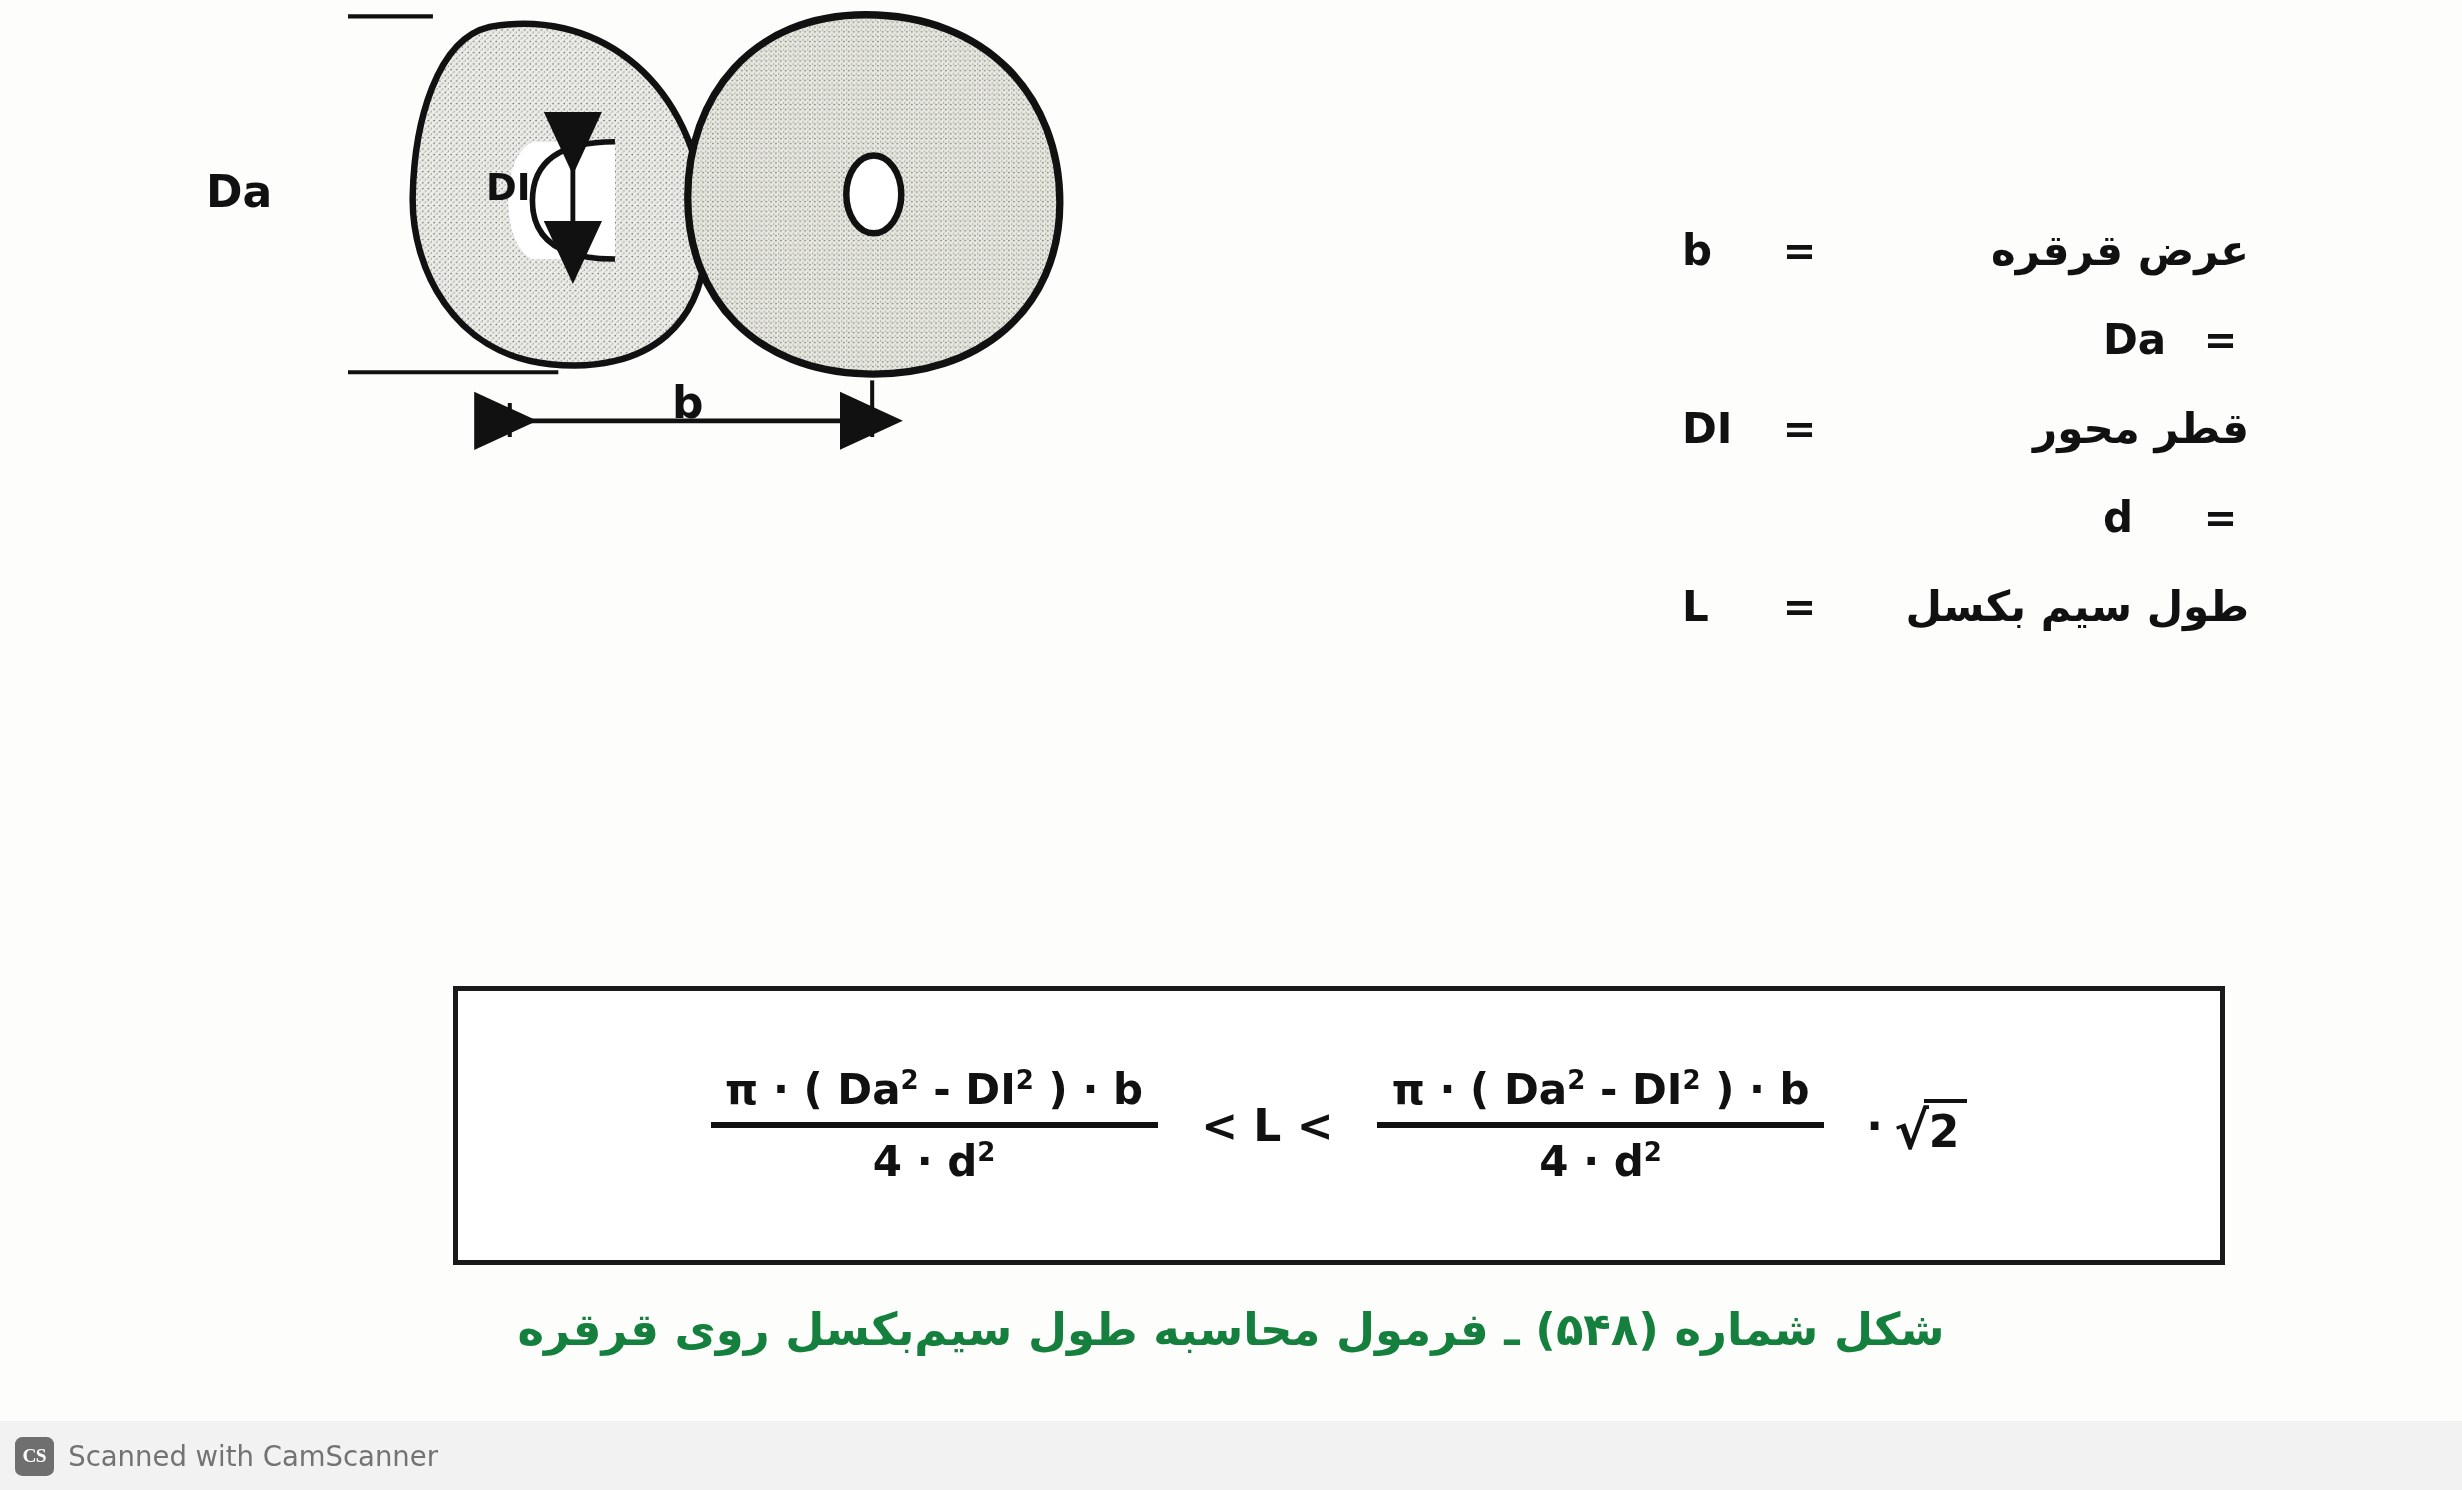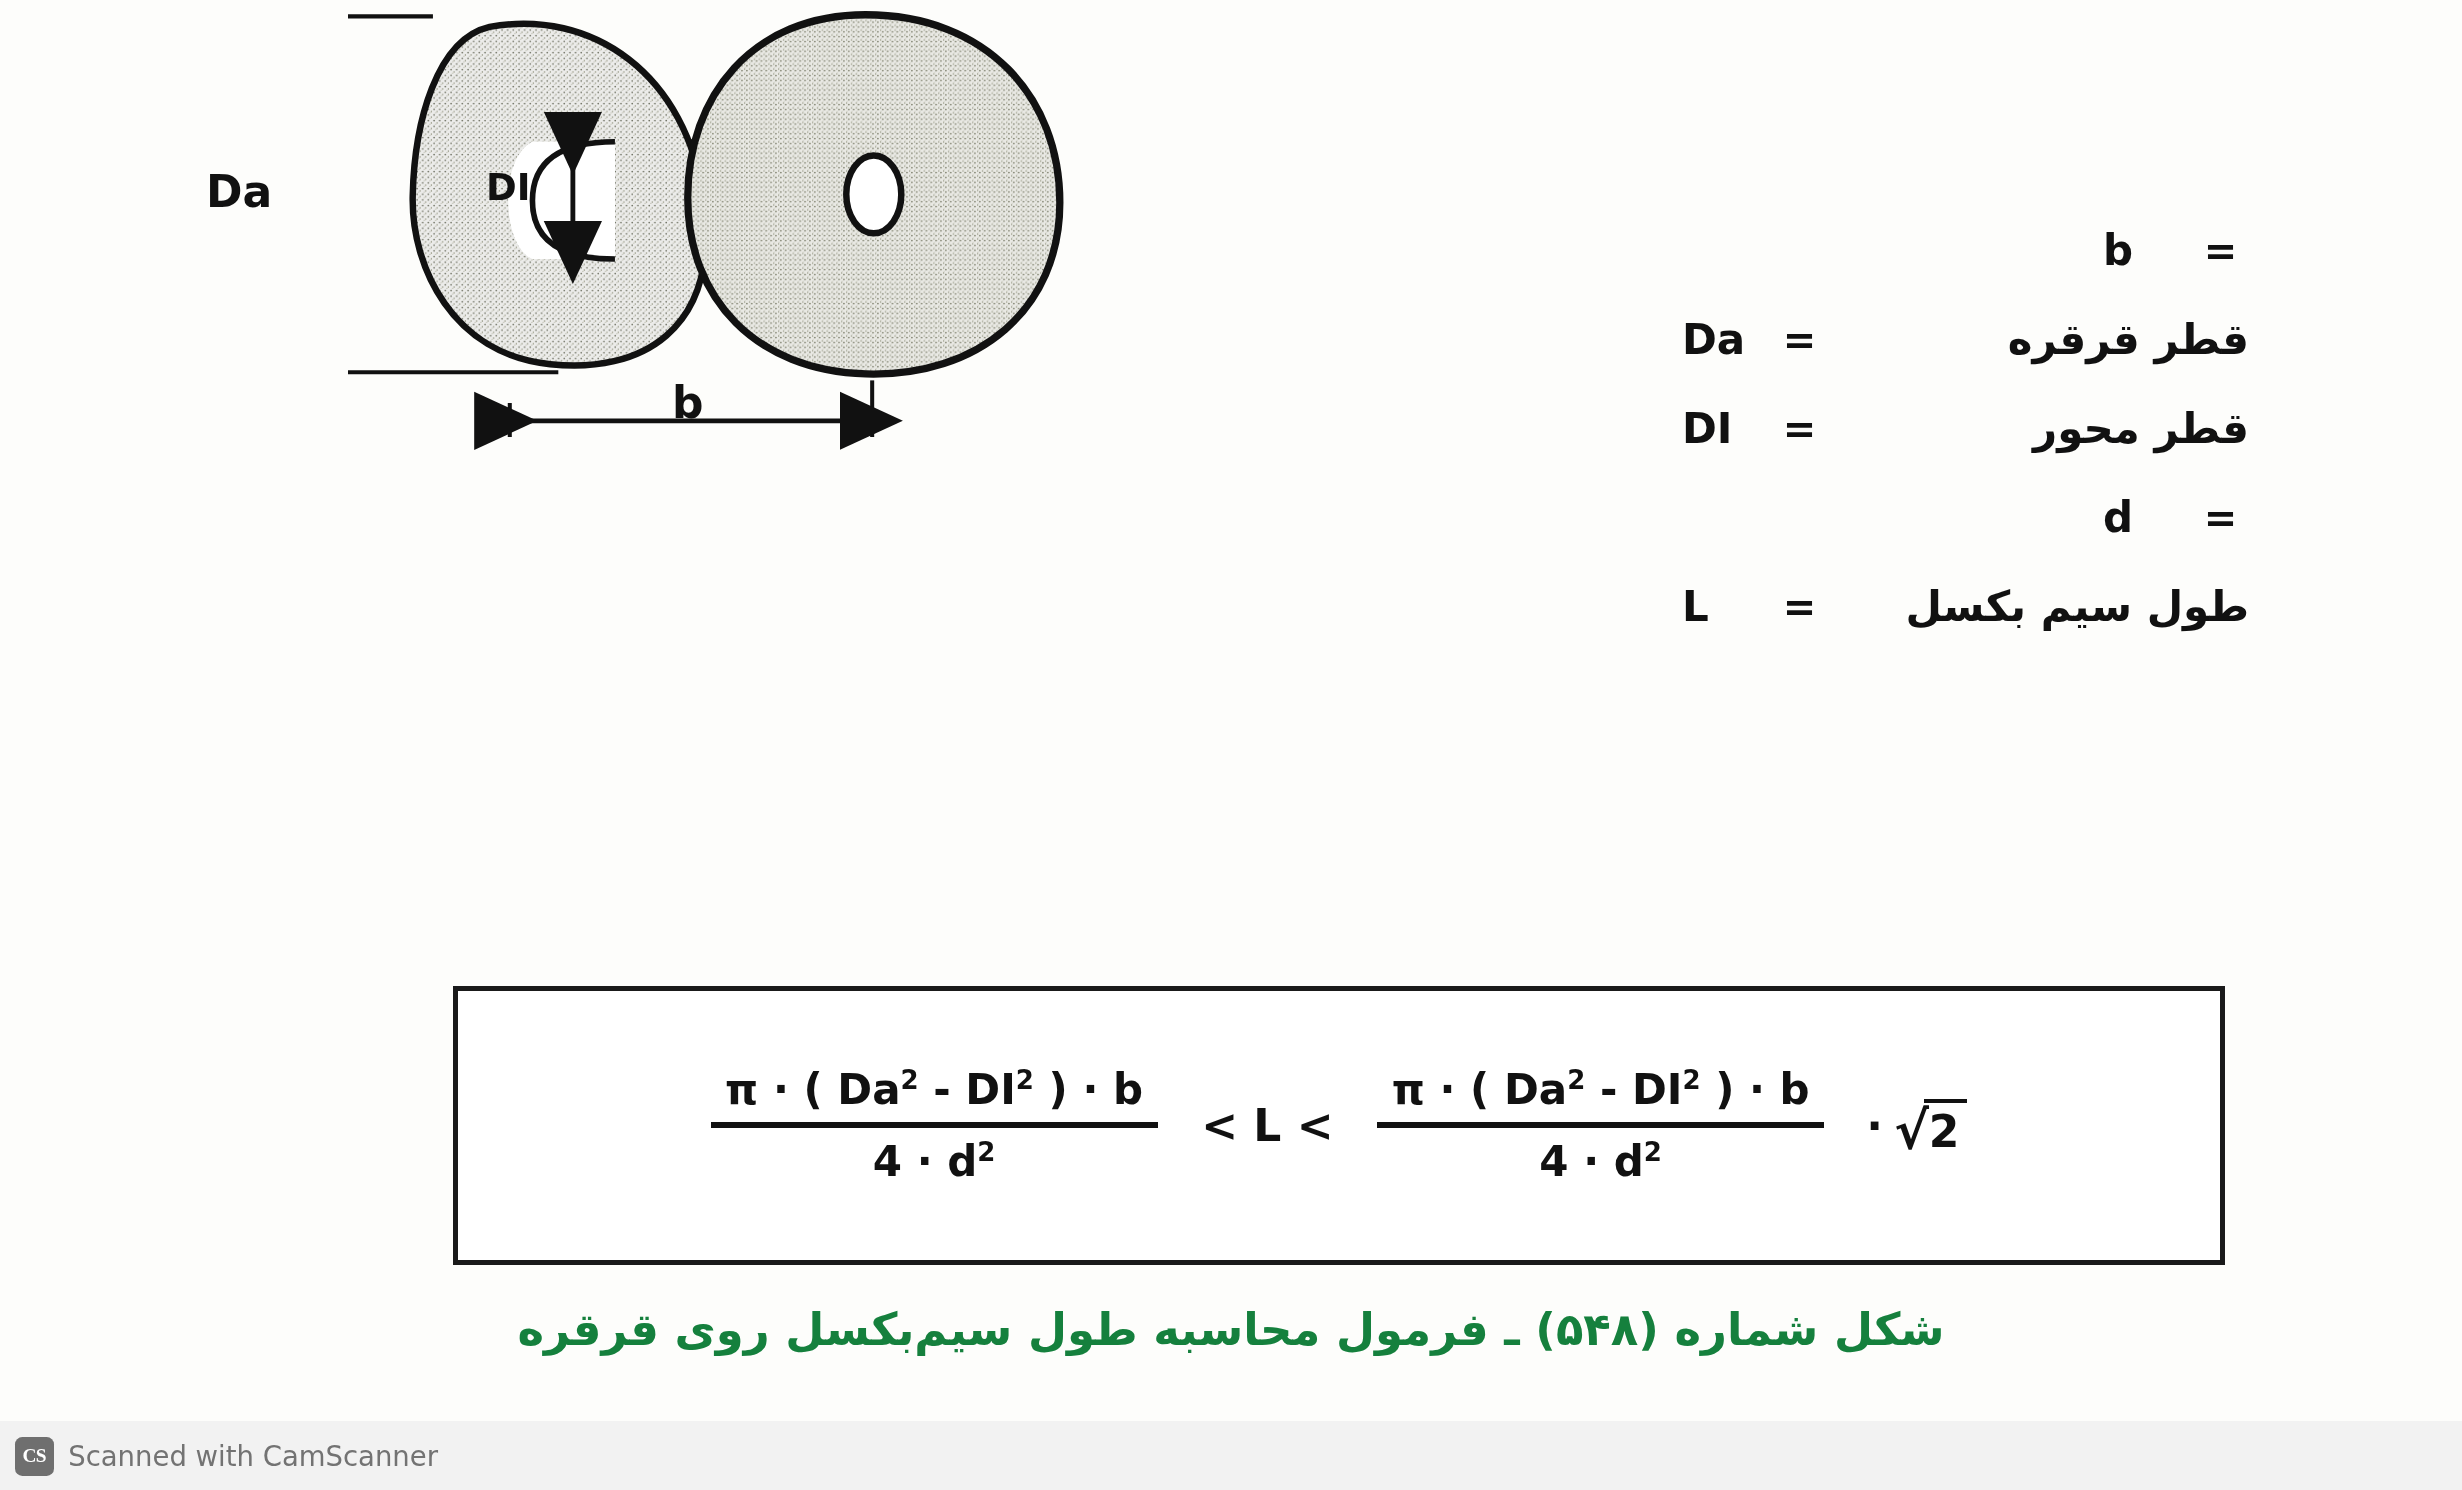--- a/index.html
+++ b/index.html
@@ -277,26 +277,26 @@
     </svg>
 
     <div style="position:absolute; left:-142px; top:166px; font-size:44px; font-weight:bold; color:#111; font-family:'DejaVu Sans',sans-serif;">Da</div>
     <div style="position:absolute; left:138px; top:166px; font-size:37px; font-weight:bold; color:#111; font-family:'DejaVu Sans',sans-serif;">DI</div>
     <div style="position:absolute; left:324px; top:377px; font-size:44px; font-weight:bold; color:#111; font-family:'DejaVu Sans',sans-serif;">b</div>
   </div>
 
   <div class="legend">
 
     <div class="legend-row">
+      <span class="legend-text">عرض قرقره</span>
       <span class="legend-eq">=</span>
       <span class="legend-sym">b</span>
     </div>
 
     <div class="legend-row">
-      <span class="legend-text">قطر قرقره</span>
       <span class="legend-eq">=</span>
       <span class="legend-sym">Da</span>
     </div>
 
     <div class="legend-row">
       <span class="legend-text">قطر محور</span>
       <span class="legend-eq">=</span>
       <span class="legend-sym">DI</span>
     </div>
 

